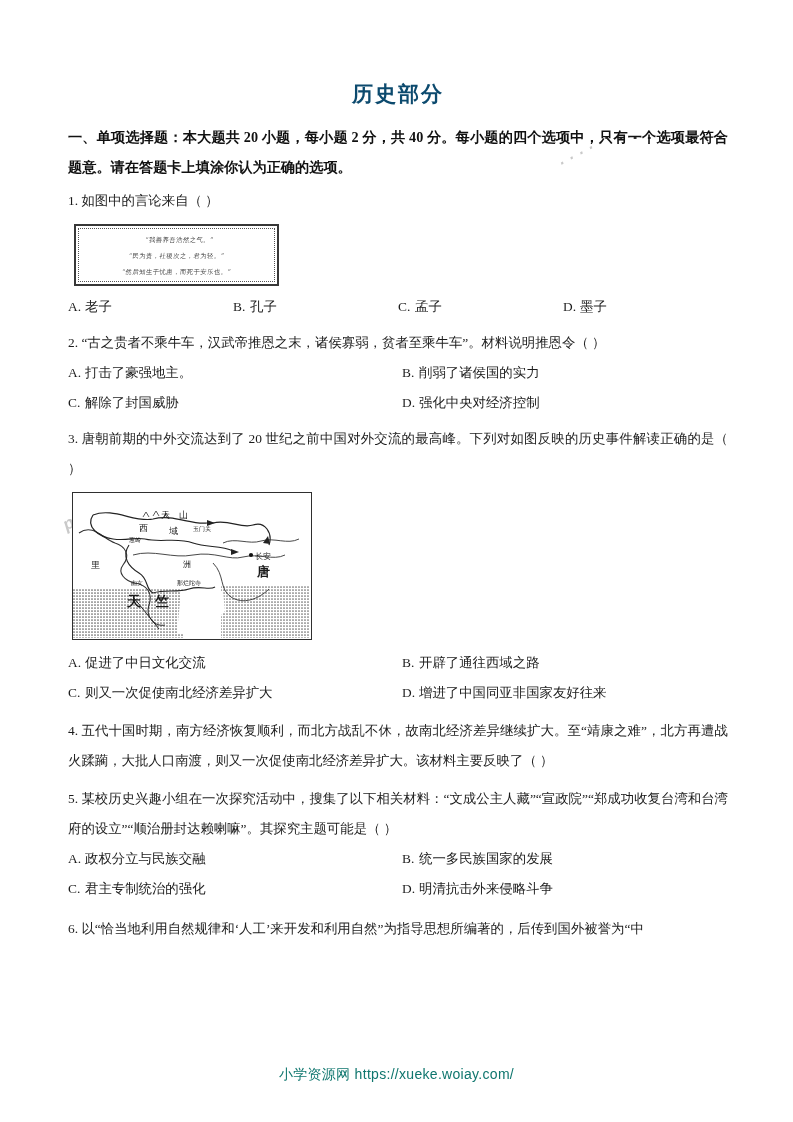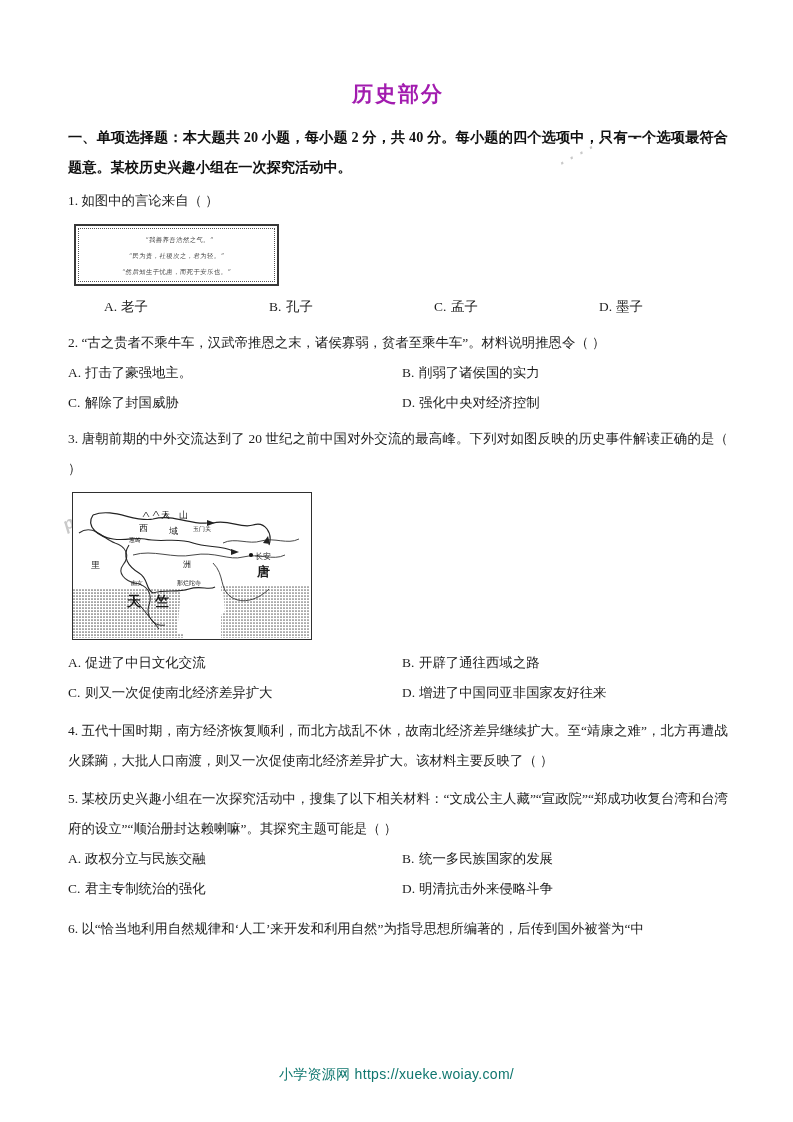--- a/index.html
+++ b/index.html
@@ -31,21 +31,21 @@
   }
 
   
   .doc-title {
     text-align: center;
     font-size: 21px;
     font-weight: bold;
     letter-spacing: 2px;
     margin: 0 0 14px 0;
     font-family: "Liberation Serif", "DejaVu Serif", serif;
-    color: #a21caf;
+    color: #0c4a6e;
   }
 
   
   .section-intro {
     font-size: 14.2px;
     font-weight: bold;
     line-height: 30px;
     text-align: justify;
     margin: 0 0 4px 0;
     color: #111;
@@ -78,21 +78,21 @@
   .opts {
     margin: 0;
     padding: 0;
   }
   .opt-row {
     display: flex;
     line-height: 30px;
     font-size: 13.4px;
   }
   .opt-row.cols2 > .opt { width: 50%; }
-  .opt-row.cols4 > .opt { width: 25%; margin-left: 36px; }
+  .opt-row.cols4 > .opt { width: 25%; }
   .opt {
     color: #1c1c1c;
     white-space: nowrap;
   }
   .opt .lab {
     display: inline-block;
     min-width: 17px;
   }
   .opt-row.cols2 > .opt:nth-child(2) { padding-left: 8px; }
 
@@ -197,21 +197,21 @@
   <div class="wm" style="left:232px; top:236px; font-size:15px;">.su</div>
   <div class="wm" style="left:62px;  top:508px; font-size:17px;">p-...</div>
   <div class="wm" style="left:196px; top:506px; font-size:17px;">.suq</div>
   <div class="wm" style="left:120px; top:596px; font-size:17px;">r.su</div>
   <div class="wm" style="left:556px; top:140px; font-size:16px;">. . . . .</div>
 
   <div class="content">
 
     <h1 class="doc-title">历史部分</h1>
 
-    <p class="section-intro"><span>一、单项选择题：本大题共 20 小题，每小题 2 分，共 40 分。每小题的四个选项中，</span><span class="emph-dots">只有一个选项最符合</span><span>题意。某校历史兴趣小组在一次探究活动中。</span></p>
+    <p class="section-intro"><span>一、单项选择题：本大题共 20 小题，每小题 2 分，共 40 分。每小题的四个选项中，</span><span class="emph-dots">只有一个选项最符合</span><span>题意。请在答题卡上填涂你认为正确的选项。</span></p>
 
     <div class="question q1">
       <p class="q-stem"><span class="q-num">1.</span>
         <span>如图中的言论来自（        ）</span></p>
 
       <div class="fig-wrap">
         <div class="plaque">
           <div class="plaque-lines">
             <div class="pl l1">“我善养吾浩然之气。”</div>
             <div class="pl l2">“民为贵，社稷次之，君为轻。”</div>

